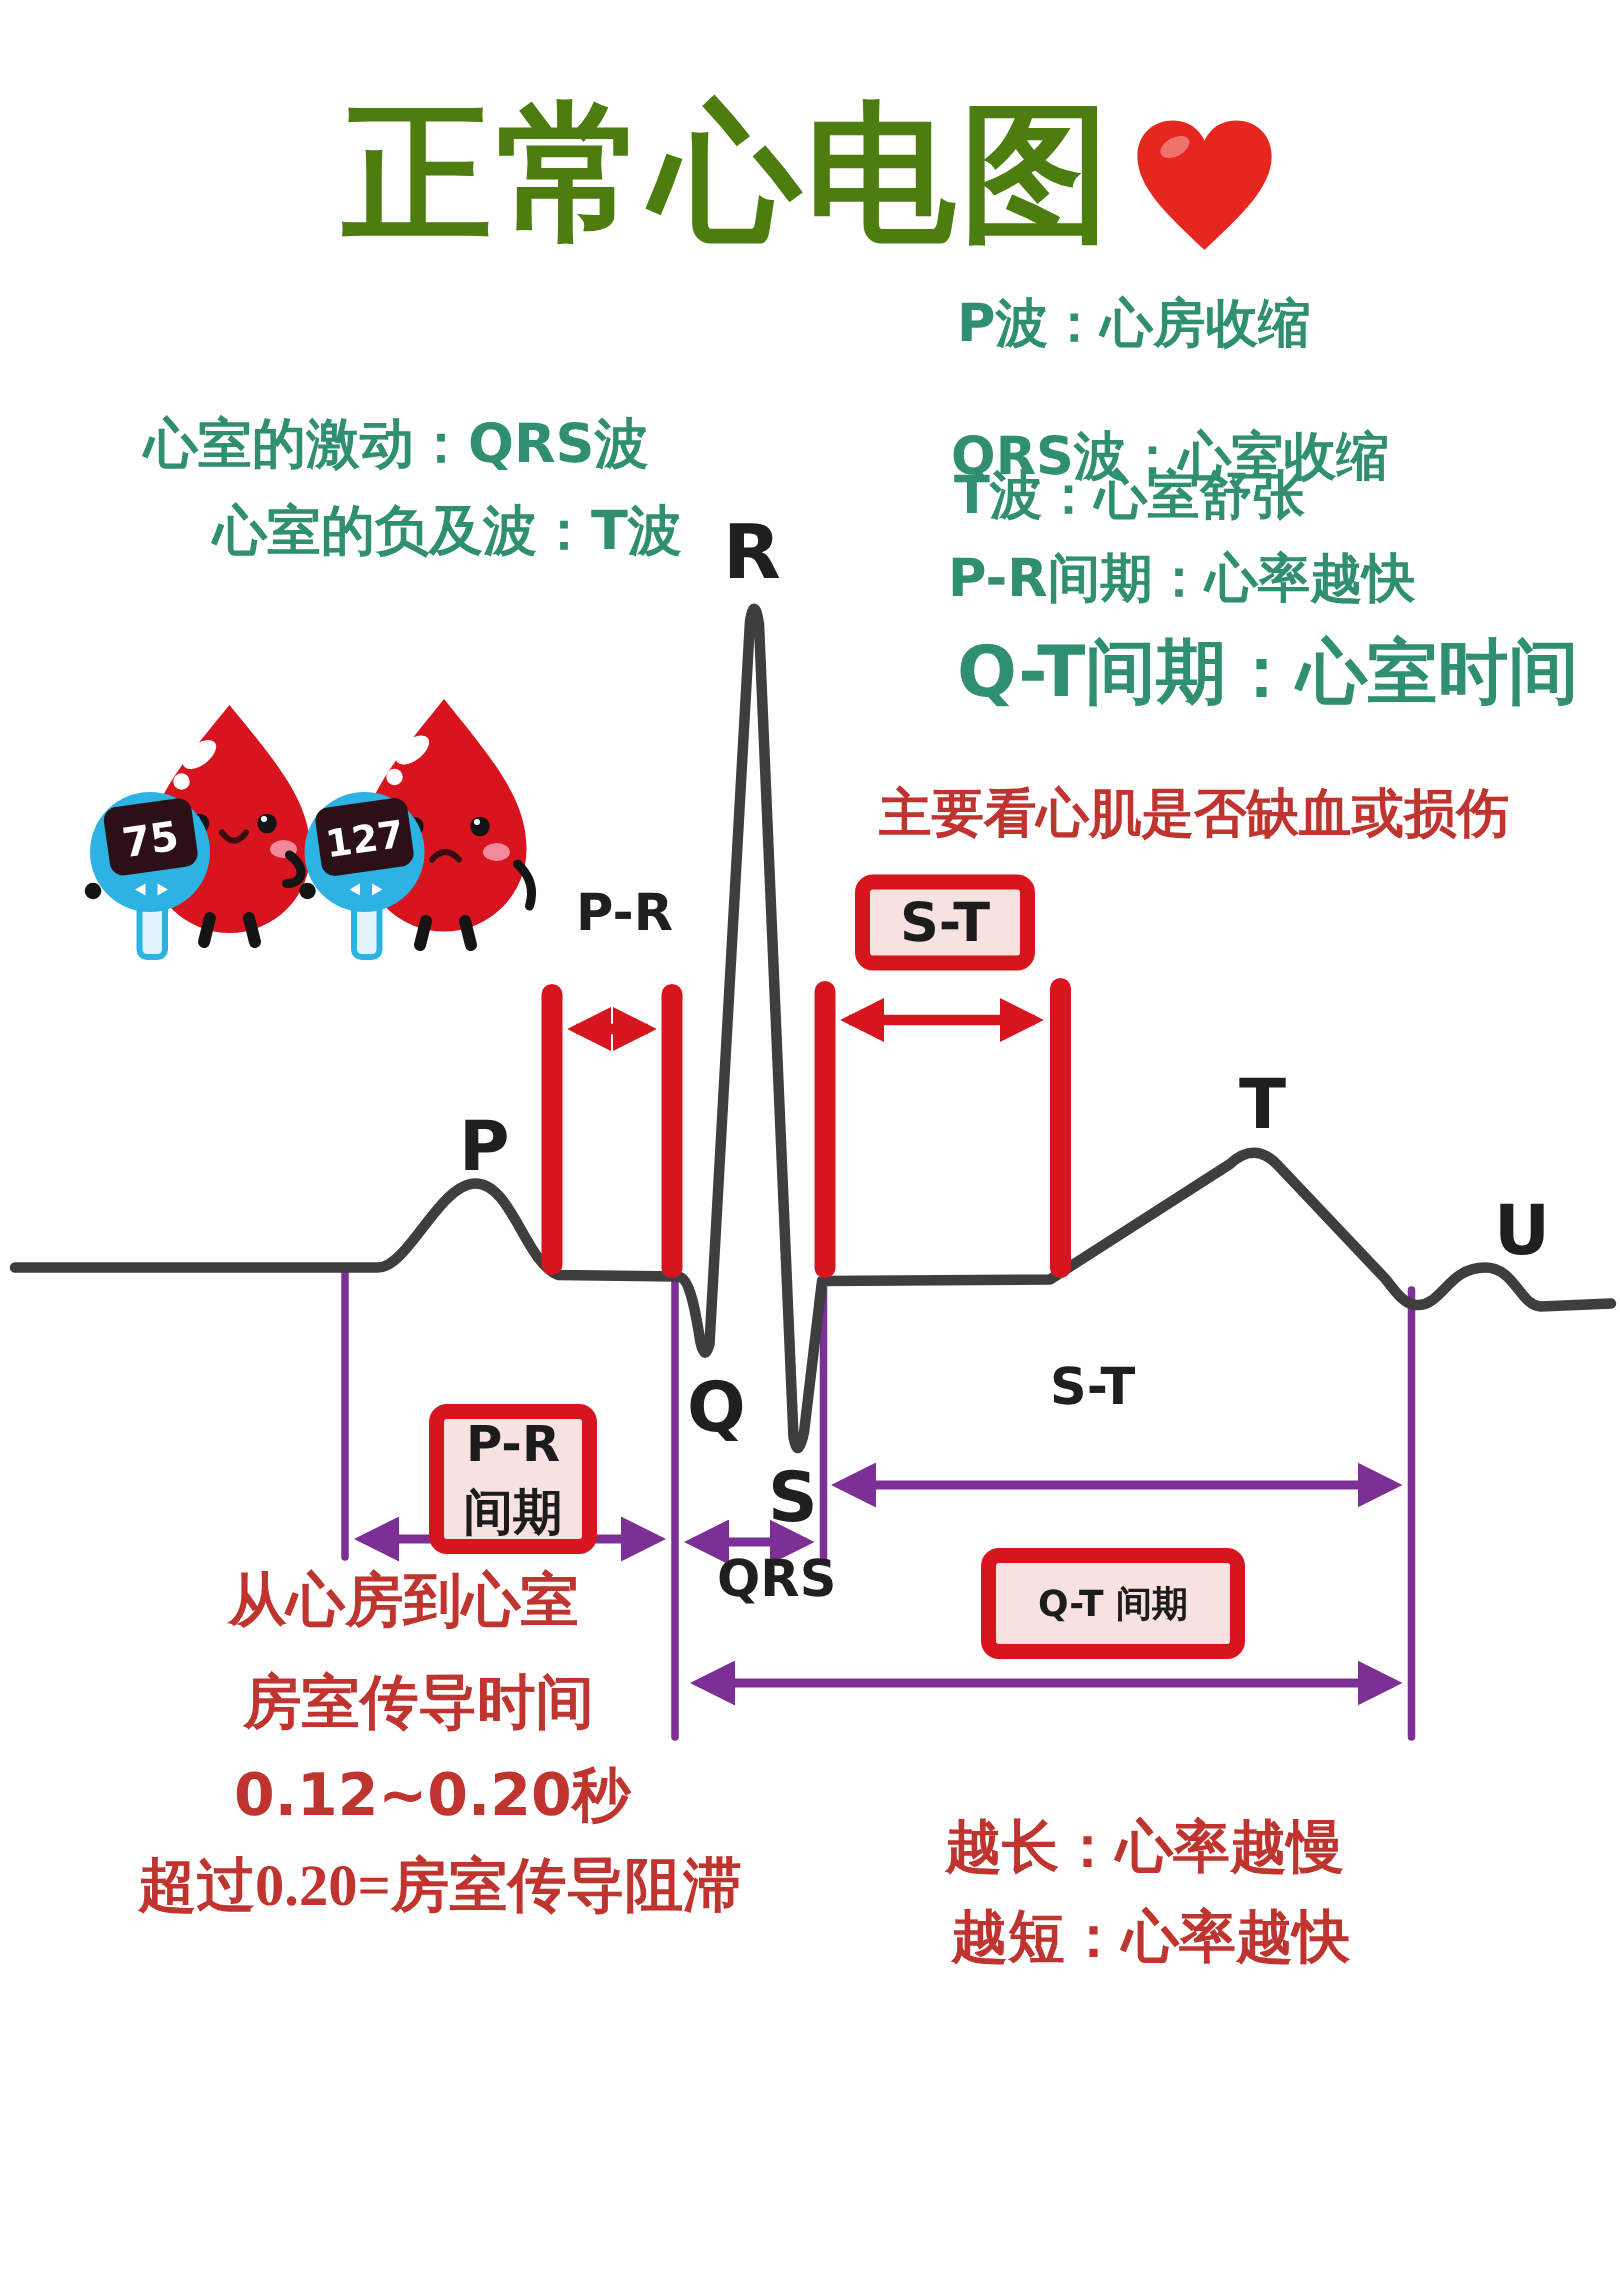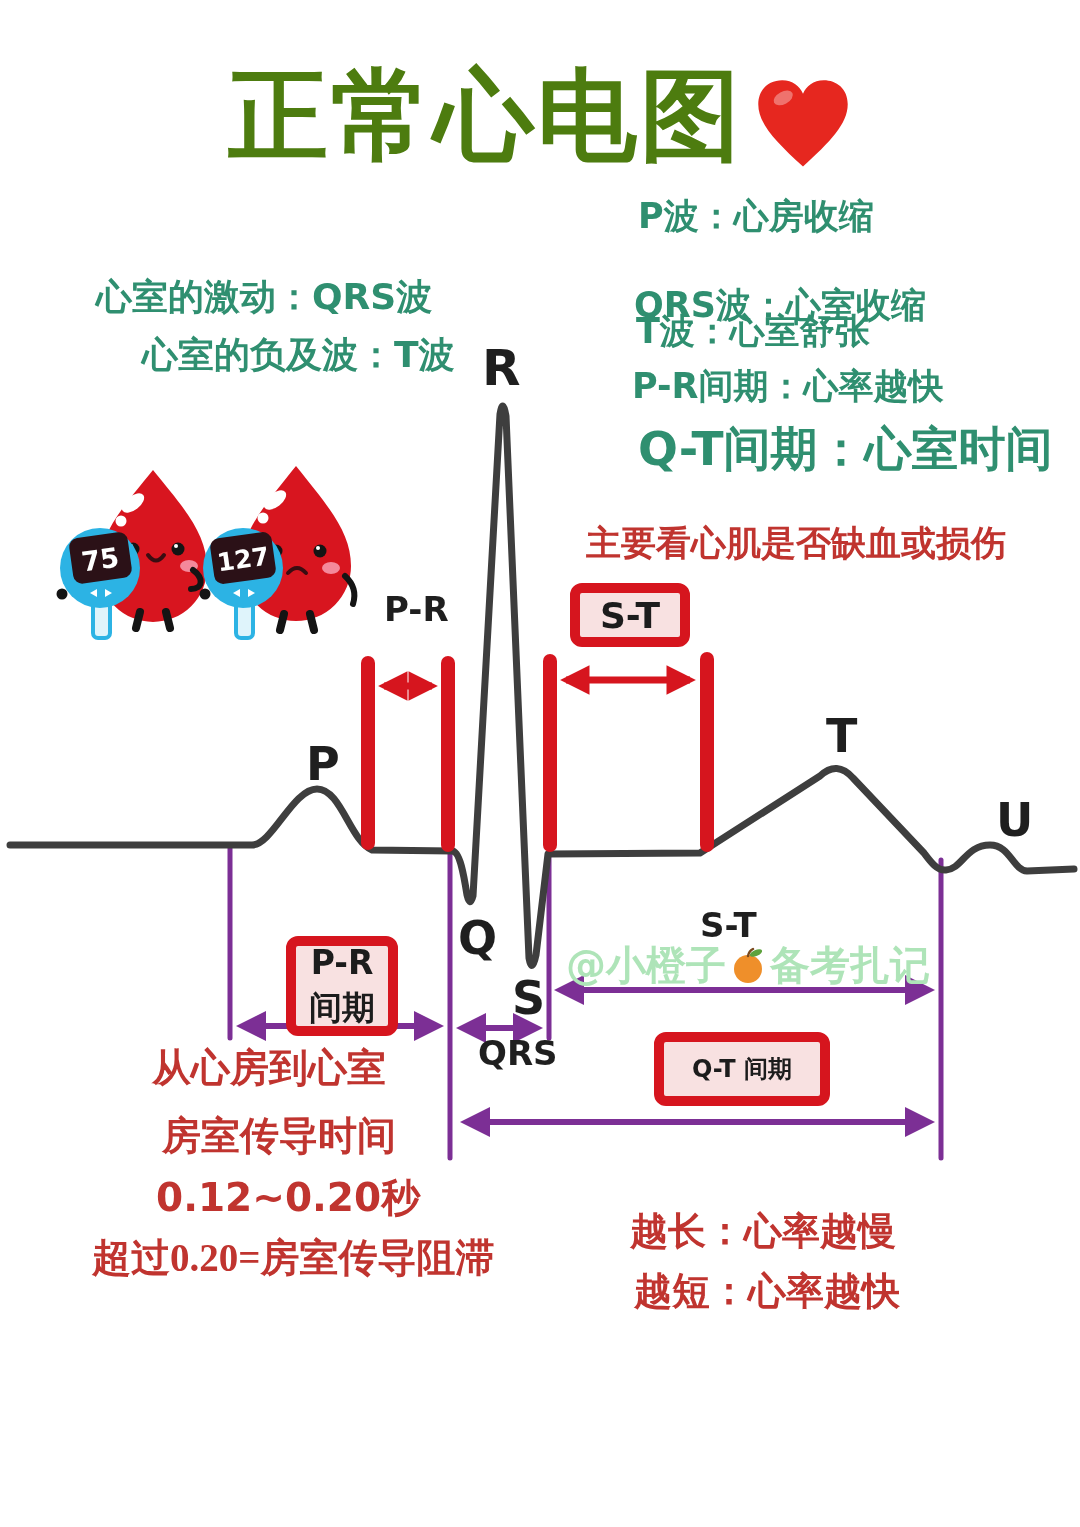--- a/index.html
+++ b/index.html
@@ -165,29 +165,20 @@
     <span>S-T</span>
   </div>
   <div class="redbox" style="left:286px;top:936px;width:92px;height:80px;font-size:33px;flex-direction:column;line-height:1.35;">
     <span>P-R</span>
     <span>间期</span>
   </div>
   <div class="redbox" style="left:654px;top:1032px;width:156px;height:54px;font-size:24px;">
     <span>Q-T 间期</span>
   </div>
 
-  <div id="watermark">
-    <span>@小橙子</span>
-    <svg width="36" height="38" viewBox="0 0 36 38">
-      <circle cx="18" cy="22" r="14" fill="#ef8f2a"></circle>
-      <path d="M18 9 Q19 4 23 2" fill="none" stroke="#7b4a1e" stroke-width="2.5" stroke-linecap="round"></path>
-      <ellipse cx="26" cy="6" rx="6.5" ry="3" fill="#5da23c" transform="rotate(-22 26 6)"></ellipse>
-    </svg>
-    <span>备考扎记</span>
-  </div>
 
   <div class="txt redhw" style="left:152px;top:1046px;font-size:39px;">从心房到心室</div>
   <div class="txt redhw" style="left:162px;top:1114px;font-size:39px;">房室传导时间</div>
   <div class="txt redhw" style="left:156px;top:1176px;font-size:39px;">0.12~0.20秒</div>
   <div class="txt redhw" style="left:92px;top:1236px;font-size:39px;font-family:Liberation Serif, serif;">超过0.20=房室传导阻滞</div>
 
   <div class="txt redhw" style="left:630px;top:1210px;font-size:38px;">越长：心率越慢</div>
   <div class="txt redhw" style="left:634px;top:1270px;font-size:38px;">越短：心率越快</div>
 
 </div>

